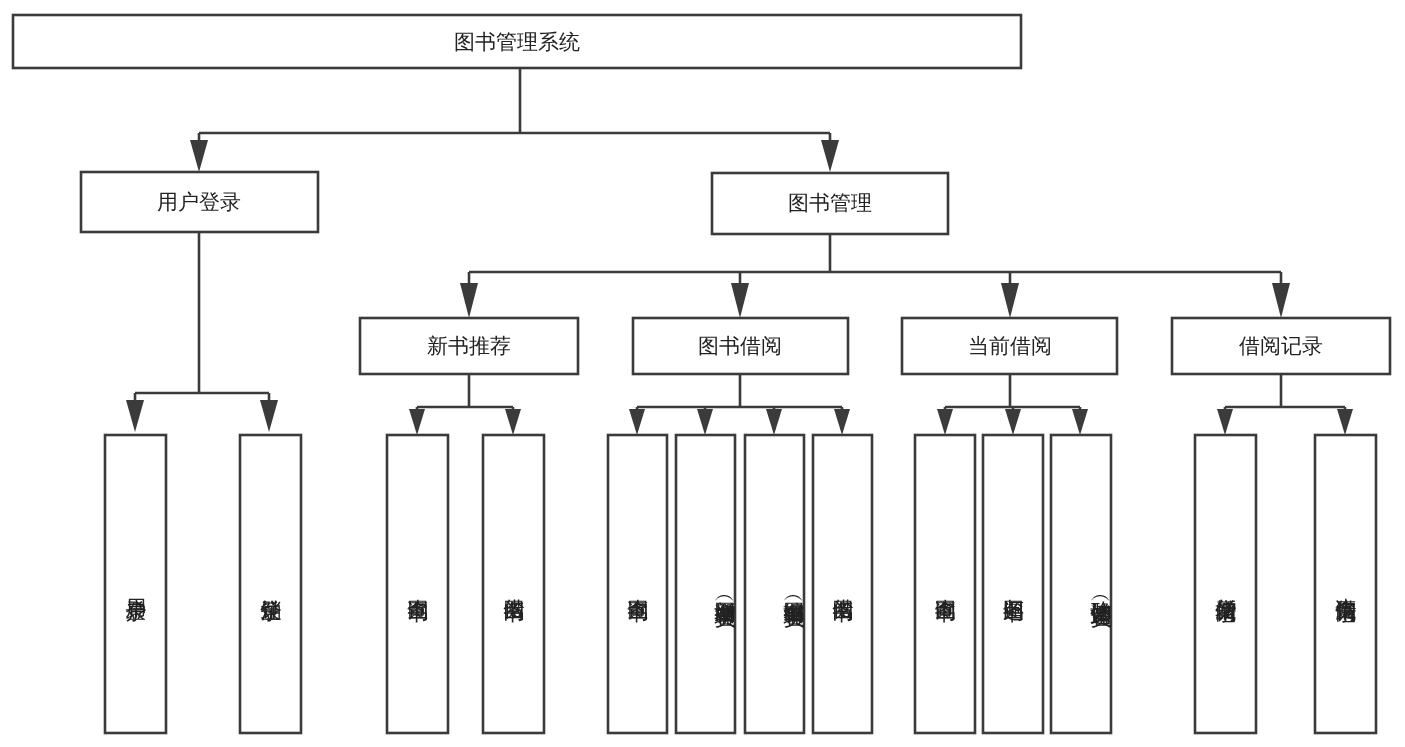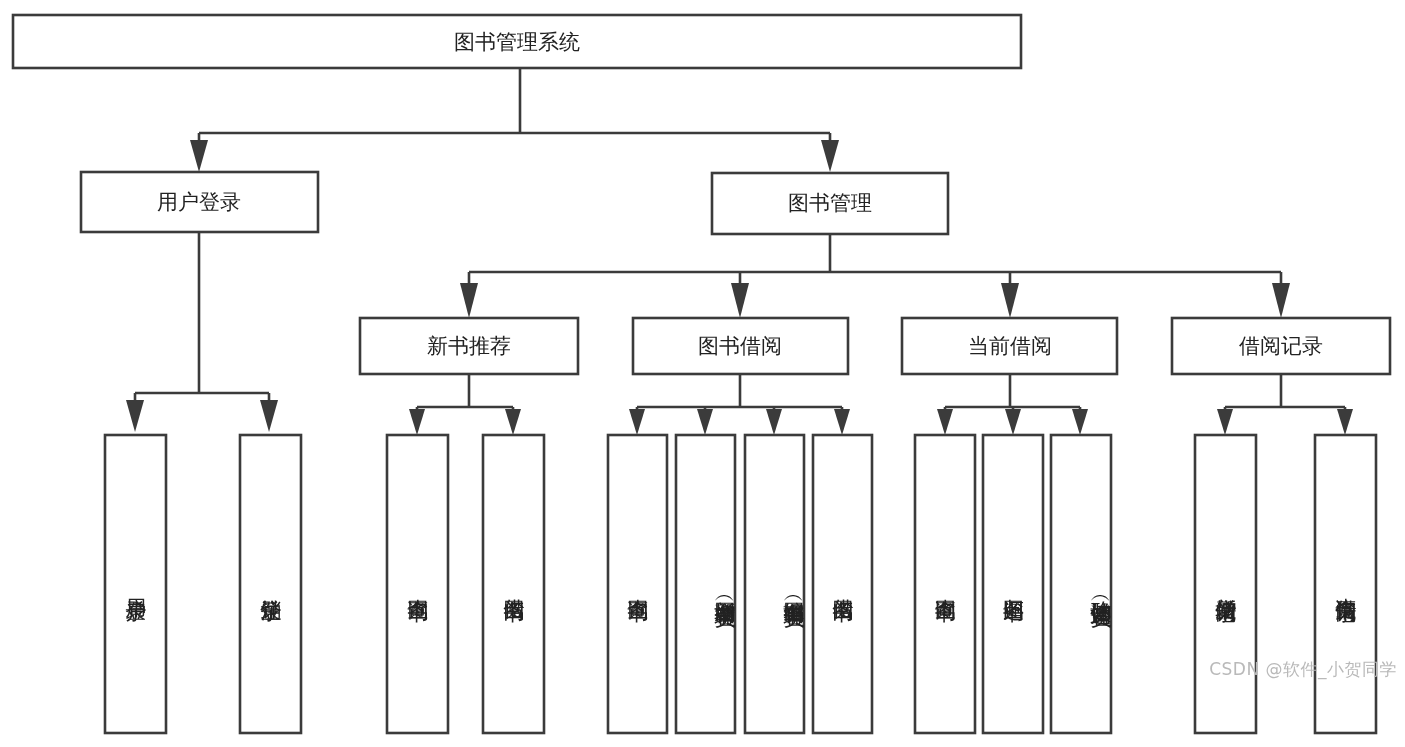--- a/index.html
+++ b/index.html
@@ -225,15 +225,14 @@
   <div class="node-label-v" style="left:745px; top:435px; width:59px; height:298px; display:flex; align-items:flex-start; justify-content:center; padding-top:8px; box-sizing:border-box;">编辑图书（管理员）</div>
   <div class="node-label-v" style="left:813px; top:435px; width:59px; height:298px; display:flex; align-items:center; justify-content:center;">借阅图书</div>
 
   <div class="node-label-v" style="left:915px; top:435px; width:60px; height:298px; display:flex; align-items:center; justify-content:center;">查询图书</div>
   <div class="node-label-v" style="left:983px; top:435px; width:60px; height:298px; display:flex; align-items:center; justify-content:center;">归还图书</div>
   <div class="node-label-v" style="left:1051px; top:435px; width:60px; height:298px; display:flex; align-items:flex-start; justify-content:center; padding-top:8px; box-sizing:border-box;">确认归还（管理员）</div>
 
   <div class="node-label-v" style="left:1195px; top:435px; width:61px; height:298px; display:flex; align-items:center; justify-content:center;">新增借阅记录</div>
   <div class="node-label-v" style="left:1315px; top:435px; width:61px; height:298px; display:flex; align-items:center; justify-content:center;">查询借阅记录</div>
 
-  <div class="watermark">CSDN @软件_小贺同学</div>
 
 </div>
 
 </body></html>

